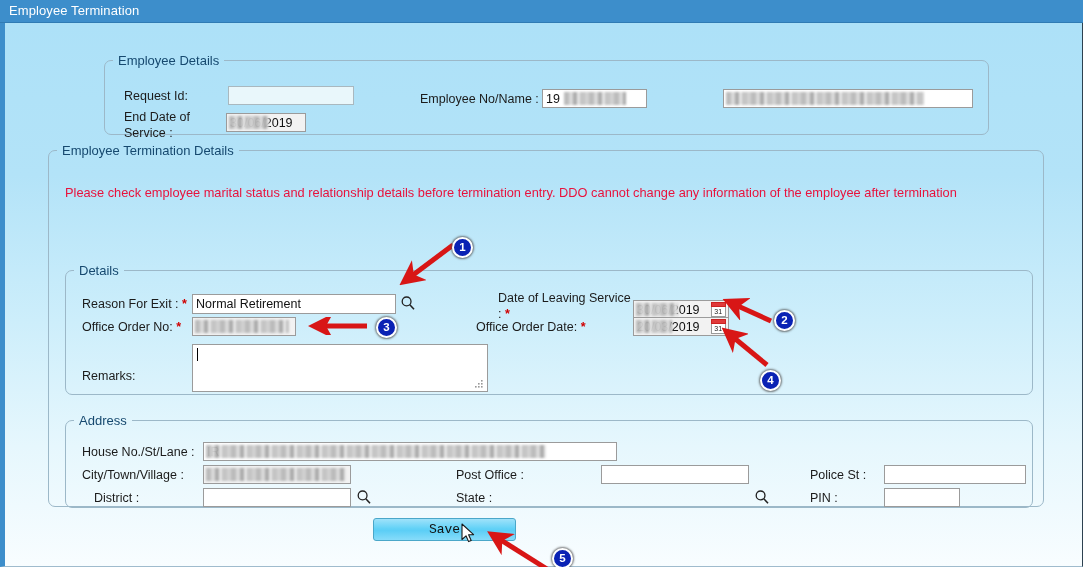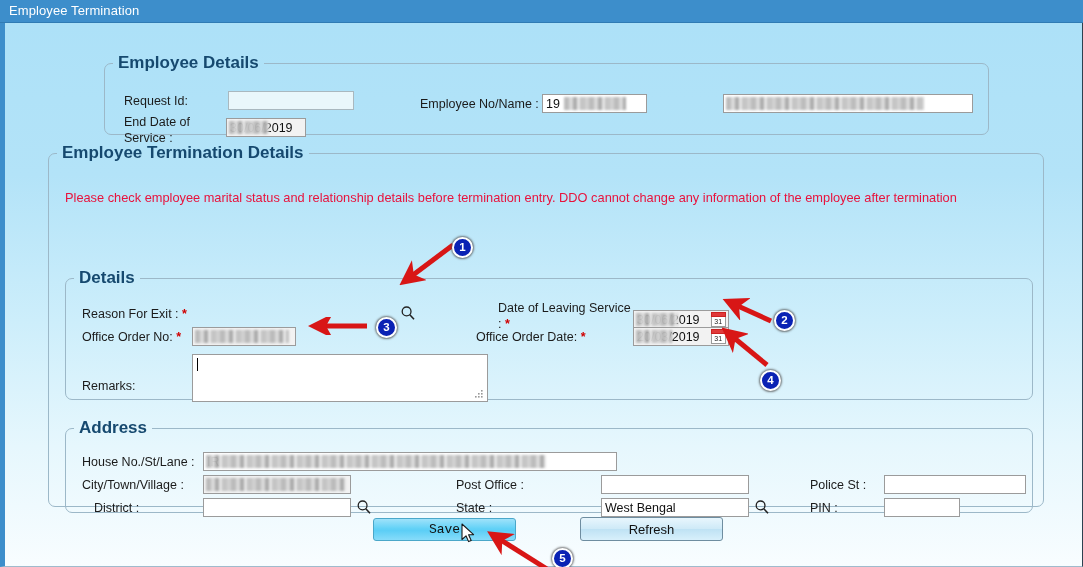--- a/index.html
+++ b/index.html
@@ -34,21 +34,21 @@
   }
   
   fieldset{
     position:absolute;
     border:1px solid #9cb8c8;
     border-radius:7px;
     margin:0; padding:0;
     background:transparent;
   }
   legend{
-    font-weight:bold; color:#16496f; font-size:17px;
+    font-weight:normal; color:#16496f; font-size:13px;
     padding:0 5px; margin-left:8px;
   }
   .lbl{ position:absolute; color:#1b1b1b; white-space:nowrap; }
   .star{ color:#d00000; font-weight:bold; }
   
   .inp{
     position:absolute;
     border:1px solid #9b9b9b;
     background:#ffffff;
     font-family:"Liberation Sans", sans-serif;
@@ -152,20 +152,21 @@
 
   <fieldset style="left:43px; top:120px; width:996px; height:364px;">
     <legend>Employee Termination Details</legend>
 
     <div class="warn" style="left:16px; top:26px; width:930px;">Please check employee marital status and relationship details before termination entry. DDO cannot change any information of the employee after termination</div>
 
     <fieldset style="left:16px; top:105px; width:968px; height:132px;">
       <legend>Details</legend>
 
       <span class="lbl" style="left:16px; top:19px;"><span>Reason For Exit :</span> <span class="star">*</span></span>
+      <input class="inp" style="left: 126px; top: 16px; width: 204px; height: 20px;" value="Normal Retirement">
       <span class="mag" style="left:334px; top:17px;">
         <svg width="16" height="16" viewBox="0 0 16 16">
           <circle cx="6.6" cy="6.4" r="4.4" fill="none" stroke="#222" stroke-width="1.3"></circle>
           <line x1="9.8" y1="9.8" x2="14" y2="14.2" stroke="#222" stroke-width="1.6"></line>
         </svg>
       </span>
 
       <span class="lbl" style="left:16px; top:42px;"><span>Office Order No:</span> <span class="star">*</span></span>
       <div style="position:absolute; left:126px; top:39px; width:104px; height:20px;">
         <input class="inp gr" style="left: 0px; top: 0px; width: 104px;" value="">
@@ -237,38 +238,36 @@
         <svg width="16" height="16" viewBox="0 0 16 16">
           <circle cx="6.6" cy="6.4" r="4.4" fill="none" stroke="#222" stroke-width="1.3"></circle>
           <line x1="9.8" y1="9.8" x2="14" y2="14.2" stroke="#222" stroke-width="1.6"></line>
         </svg>
       </span>
 
       <span class="lbl" style="left:390px; top:40px;">Post Office :</span>
       <input class="inp" style="left: 535px; top: 37px; width: 148px;" value="">
 
       <span class="lbl" style="left:390px; top:63px;">State :</span>
-      <input class="inp" style="left: 535px; top: 60px; width: 148px;" value="West Bengal">
       <span class="mag" style="left:688px; top:61px;">
         <svg width="16" height="16" viewBox="0 0 16 16">
           <circle cx="6.6" cy="6.4" r="4.4" fill="none" stroke="#222" stroke-width="1.3"></circle>
           <line x1="9.8" y1="9.8" x2="14" y2="14.2" stroke="#222" stroke-width="1.6"></line>
         </svg>
       </span>
 
       <span class="lbl" style="left:744px; top:40px;">Police St :</span>
       <input class="inp" style="left: 818px; top: 37px; width: 142px;" value="">
 
       <span class="lbl" style="left:744px; top:63px;">PIN :</span>
       <input class="inp" style="left: 818px; top: 60px; width: 76px;" value="">
     </fieldset>
   </fieldset>
 
   <button class="btn hot" style="left:368px; top:495px; width:143px; height:23px;font-family:Liberation Mono, monospace;">Save</button>
-  <button class="btn" style="left:575px; top:494px; width:143px; height:24px;">Refresh</button>
 
   <span class="cursor" style="left:456px; top:500px;">
     <svg width="16" height="22" viewBox="0 0 16 22">
       <path d="M1,1 L1,16.5 L5,12.8 L7.6,18.6 L10.2,17.4 L7.6,11.8 L12.6,11.6 Z" fill="#ffffff" stroke="#1a1a1a" stroke-width="1.1" stroke-linejoin="round"></path>
     </svg>
   </span>
 
   <svg class="arrow" style="left:388px; top:216px;" width="70" height="60" viewBox="0 0 70 60">
     <defs>
         <marker id="ah1" markerWidth="5" markerHeight="5" refX="3.6" refY="2.5" orient="auto">

